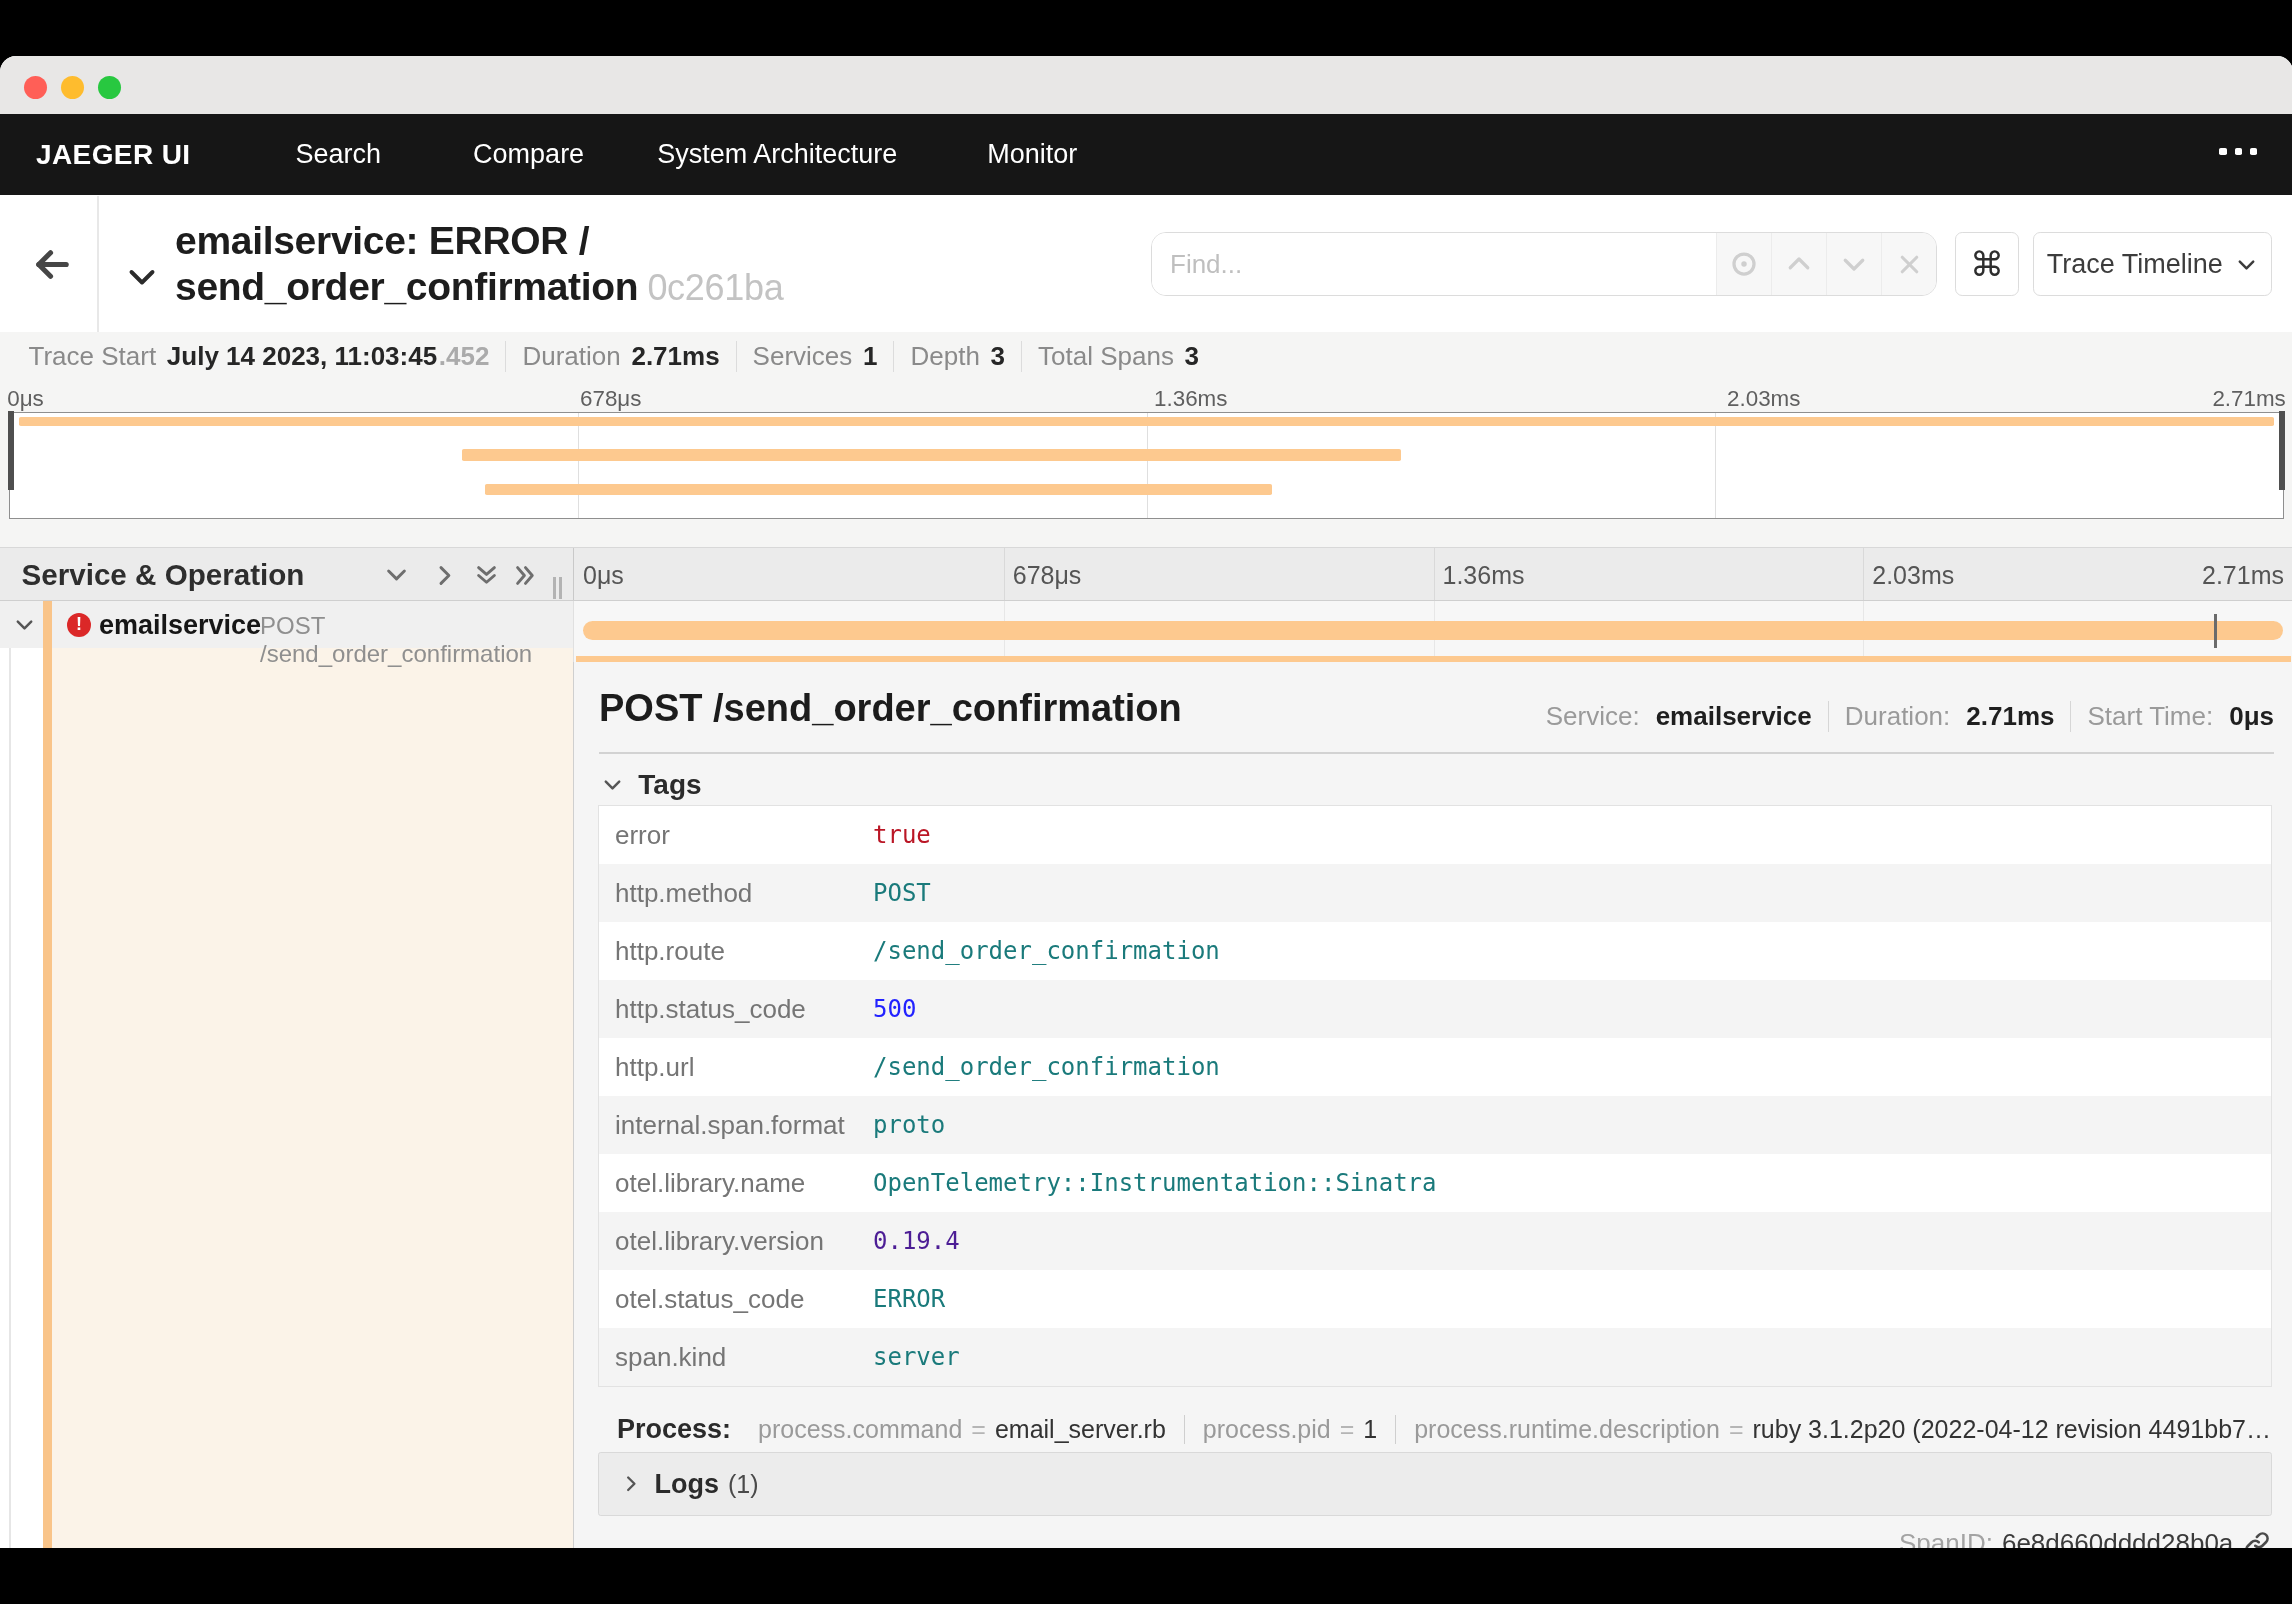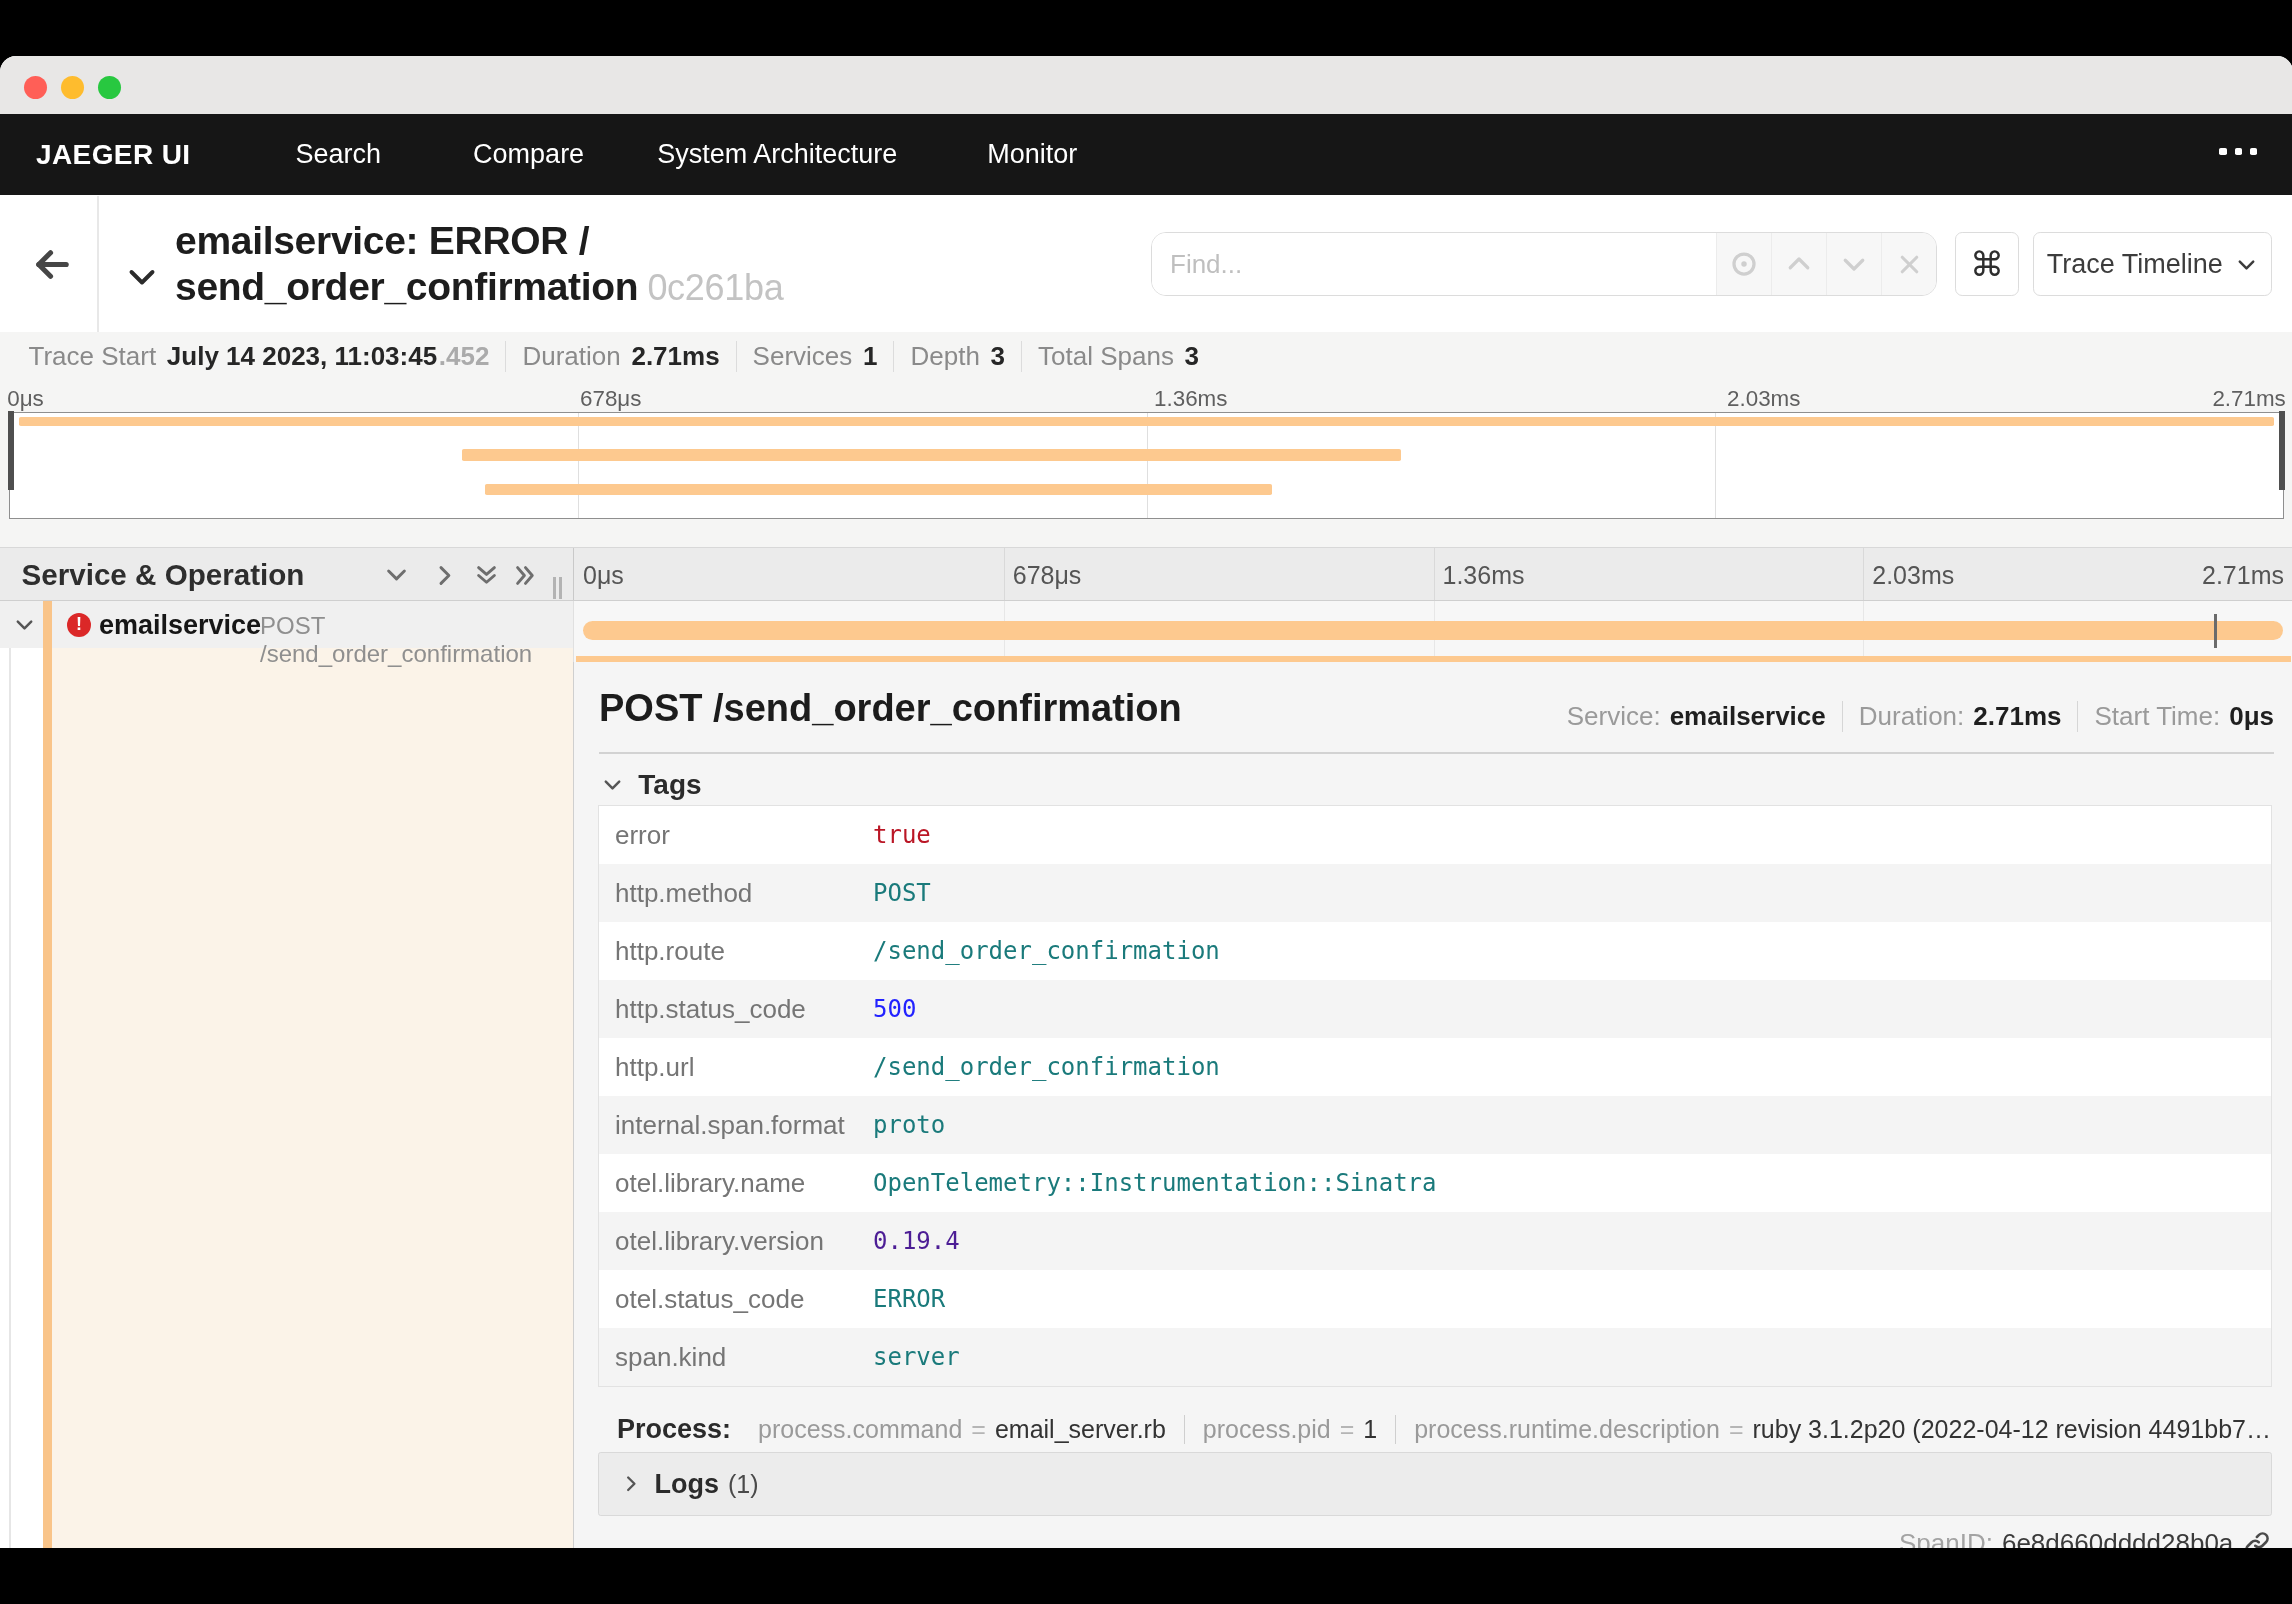--- a/index.html
+++ b/index.html
@@ -100,21 +100,21 @@
 
   #left-gutter { position:absolute; left:0; top:47px; width:573px; bottom:0; background:#fff; }
   #gutter-line { position:absolute; left:9px; top:0; width:1.8px; height:100%; background:#e6e6e6; }
   #gutter-cream { position:absolute; left:52px; top:0; right:0; bottom:0; background:#fbf3e8; }
 
   
   #detail { position:absolute; left:573px; top:61px; right:0; bottom:0; background:#f5f5f5;
             border-left:0.9px solid #cfcfcf; border-right:1.8px solid #d9d9d9; }
   #d-title { position:absolute; left:25px; top:25px; font-size:38px; font-weight:bold; color:#1c1c1c; }
   #d-meta { position:absolute; right:18px; top:39px; display:flex; align-items:baseline; font-size:26px; }
-  .d-meta-item { display:flex; gap:9px; padding:0 16px; align-items:baseline;text-align:right; }
+  .d-meta-item { display:flex; gap:16px; padding:0 16px; align-items:baseline;text-align:right; }
   .d-meta-item + .d-meta-item { border-left:1.8px solid #d6d6d6; }
   .d-meta-item:last-child { padding-right:0; }
   .d-meta-label { color:#9a9a9a; }
   .d-meta-value { color:#1f1f1f; font-weight:bold; }
   #d-divider { position:absolute; left:25px; right:18px; top:90px; height:1.8px; background:#d2d2d2; }
 
   #tags-header { position:absolute; left:27px; top:107px; display:flex; align-items:center; gap:14.3px; }
   #tags-label { font-size:28px; font-weight:bold; color:#2b2b2b; }
   #tags-table { position:absolute; left:24px; right:19.7px; top:143px; border:0.9px solid #e2e2e2;
                 background:#fff; }

